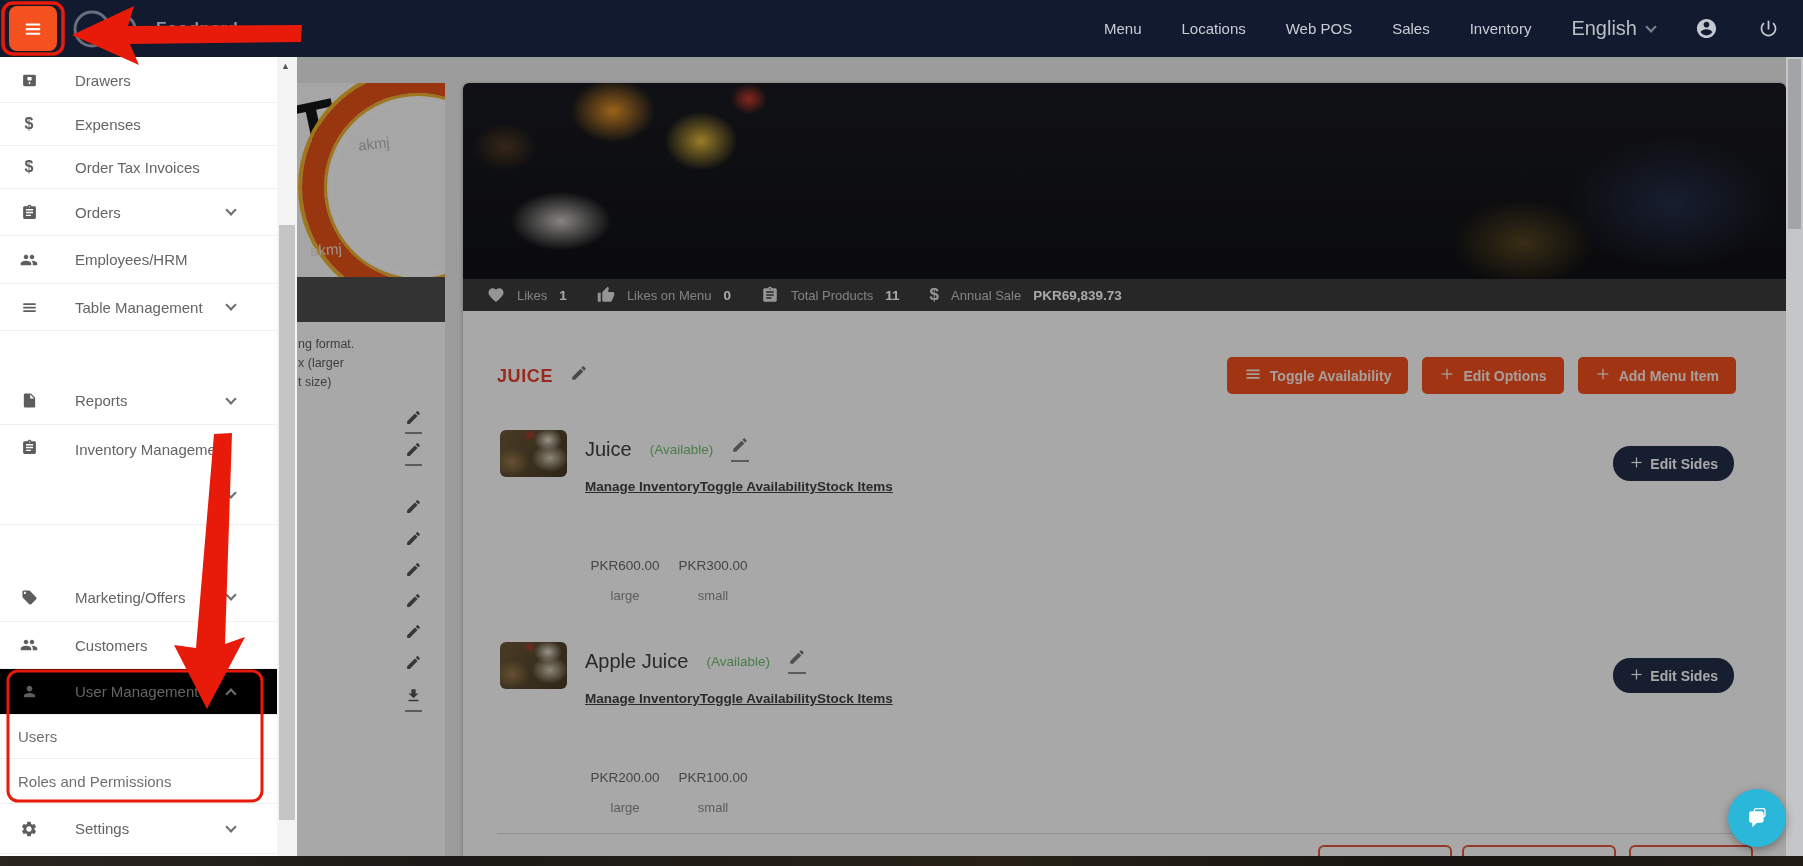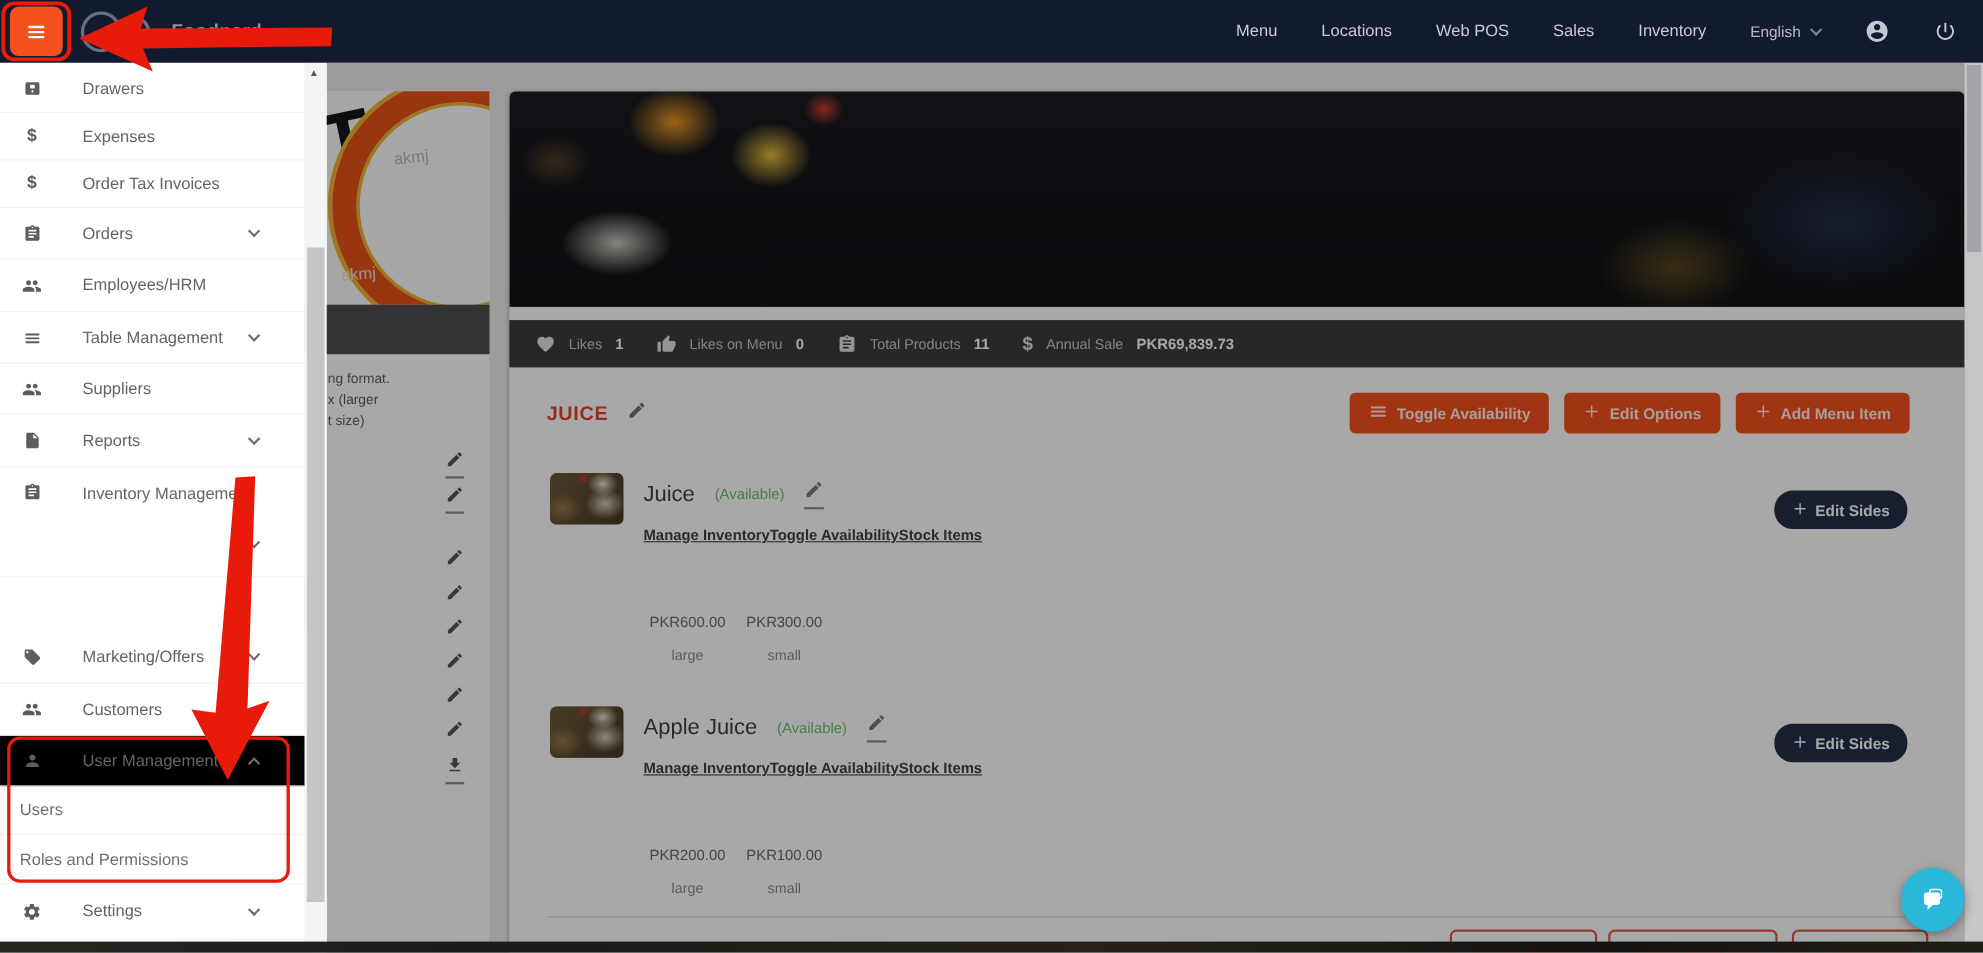--- a/index.html
+++ b/index.html
@@ -9,21 +9,21 @@
 
   
   .topbar{position:absolute;left:0;top:0;width:1803px;height:57px;background:#111a2e;z-index:6;}
   .burger-btn{position:absolute;left:9px;top:6px;width:48px;height:45px;border-radius:8px;
               background:#f4511e;display:flex;align-items:center;justify-content:center;}
   .brandwrap{position:absolute;left:70px;top:0;height:57px;display:flex;align-items:center;}
   .brand-text{color:#8d93a0;font-size:17px;font-weight:bold;margin-left:14px;letter-spacing:.5px;}
   .nav{position:absolute;right:24px;top:0;height:57px;display:flex;align-items:center;gap:40px;
        color:#c9cdd5;font-size:15px;}
   .nav .navitem{cursor:pointer;}
-  .langwrap{display:flex;align-items:center;gap:10px;color:#b9bec7;font-size:14px;}
+  .langwrap{display:flex;align-items:center;gap:10px;color:#b9bec7;font-size:20px;}
   .chev{display:inline-block;width:8px;height:8px;border-right:2px solid #7d828c;
         border-bottom:2px solid #7d828c;transform:rotate(45deg);margin-top:-4px;}
   .chev.dark{border-color:#6e6e6e;}
   .chev.up{transform:rotate(-135deg);margin-top:4px;}
 
   
   .sidebar{position:absolute;left:0;top:57px;width:277px;height:809px;background:#fff;z-index:5;
            box-shadow:3px 0 8px rgba(0,0,0,.28);}
   .srow{position:absolute;left:0;width:277px;border-bottom:1px solid #efefef;display:flex;
         align-items:center;color:#646464;font-size:15px;background:#fff;cursor:pointer;}
@@ -65,21 +65,21 @@
   .banner{position:absolute;left:0;top:0;width:1323px;height:196px;border-radius:6px 6px 0 0;
     background:
       radial-gradient(60px 45px at 150px 28px, rgba(248,158,38,.95), transparent 70%),
       radial-gradient(52px 42px at 238px 58px, rgba(255,208,64,.9), transparent 70%),
       radial-gradient(26px 22px at 286px 16px, rgba(226,62,48,.9), transparent 70%),
       radial-gradient(72px 42px at 98px 138px, rgba(238,234,224,.85), transparent 70%),
       radial-gradient(46px 34px at 42px 64px, rgba(122,82,42,.6), transparent 70%),
       radial-gradient(100px 62px at 1060px 160px, rgba(244,186,56,.30), transparent 70%),
       radial-gradient(150px 95px at 1210px 120px, rgba(38,48,78,.9), transparent 70%),
       linear-gradient(#1a1b20,#101114);}
-  .statsbar{position:absolute;left:0;top:208px;width:1323px;height:43px;background:#3c3c3c;
+  .statsbar{position:absolute;left:0;top:196px;width:1323px;height:32px;background:#3c3c3c;
             display:flex;align-items:center;padding-left:24px;gap:30px;}
   .stat{display:flex;align-items:center;gap:12px;font-size:13px;color:#c6c6c6;}
   .stat .val{color:#fff;font-weight:bold;font-size:13.5px;}
   .stat .sic2{color:#e3e3e3;display:flex;}
 
   .cat-title{position:absolute;left:34px;top:283px;font-size:18px;font-weight:bold;color:#e8402d;
              letter-spacing:.6px;}
   .cat-pencil{position:absolute;left:107px;top:281px;color:#6f6f6f;}
   .btnrow{position:absolute;right:50px;top:274px;display:flex;gap:14px;}
   .rbtn{height:37px;border-radius:5px;background:#f4511e;color:#ffefe9;font-size:14px;font-weight:bold;
@@ -393,28 +393,20 @@
           <svg width="17" height="17" viewBox="0 0 24 24" fill="currentColor">
             <rect x="3" y="6" width="18" height="2.4" rx="1"></rect>
             <rect x="3" y="11" width="18" height="2.4" rx="1"></rect>
             <rect x="3" y="16" width="18" height="2.4" rx="1"></rect>
           </svg>
         </span>
       <span class="slab">Table Management</span>
       <span class="chev dark"></span>
     </div>
 
-    <div class="srow" style="top:274px;height:46px;">
-      <span class="sic">
-          <svg width="18" height="18" viewBox="0 0 24 24" fill="currentColor">
-            <path d="M16 11c1.66 0 2.99-1.34 2.99-3S17.66 5 16 5c-1.66 0-3 1.34-3 3s1.34 3 3 3zm-8 0c1.66 0 2.99-1.34 2.99-3S9.66 5 8 5C6.34 5 5 6.34 5 8s1.34 3 3 3zm0 2c-2.33 0-7 1.17-7 3.5V19h14v-2.5C15 14.17 10.33 13 8 13zm8 0c-.29 0-.62.02-.97.05 1.16.84 1.97 1.97 1.97 3.45V19h6v-2.5c0-2.33-4.67-3.5-7-3.5z"></path>
-          </svg>
-        </span>
-      <span class="slab">Suppliers</span>
-    </div>
 
     <div class="srow" style="top:320px;height:48px;">
       <span class="sic">
           <svg width="17" height="17" viewBox="0 0 24 24" fill="currentColor">
             <path d="M6 2c-1.1 0-1.99.9-1.99 2L4 20c0 1.1.89 2 1.99 2H18c1.1 0 2-.9 2-2V8l-6-6H6zm7 7V3.5L18.5 9H13z"></path>
           </svg>
         </span>
       <span class="slab">Reports</span>
       <span class="chev dark"></span>
     </div>

